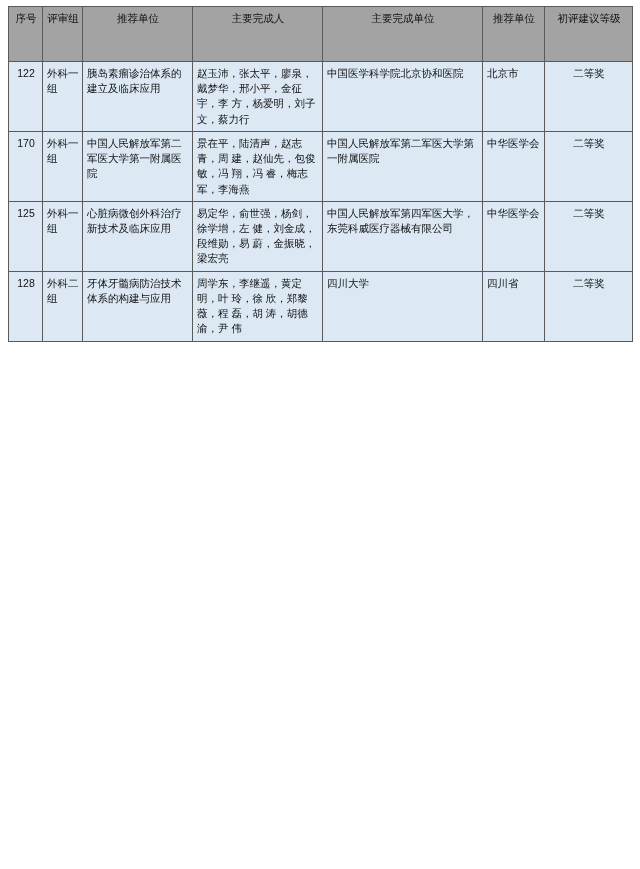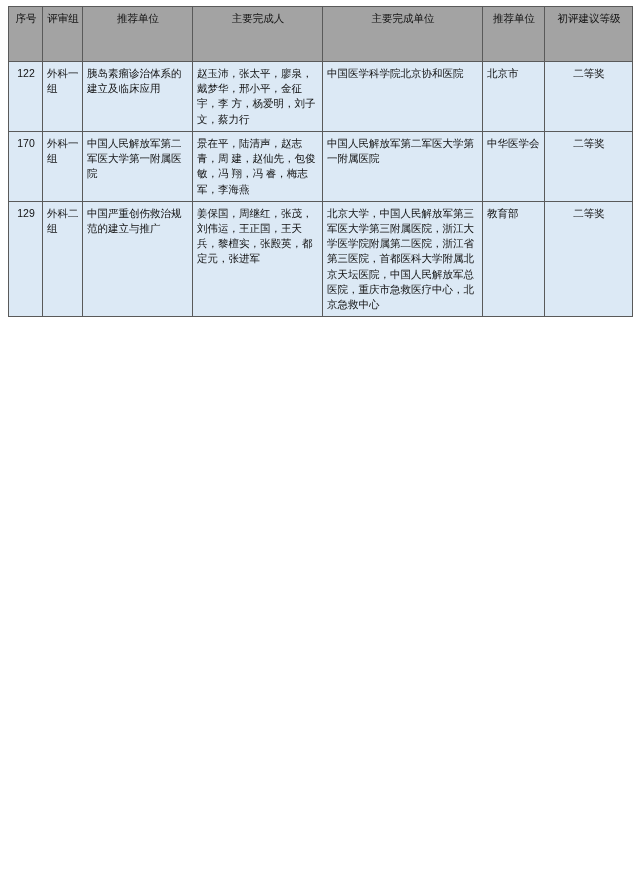--- a/index.html
+++ b/index.html
@@ -122,23 +122,32 @@
       <tr>
         <td class="c-seq">170</td>
         <td class="c-group">外科一组</td>
         <td class="c-title">中国人民解放军第二军医大学第一附属医院</td>
         <td class="c-people">景在平，陆清声，赵志青，周 建，赵仙先，包俊敏，冯 翔，冯 睿，梅志军，李海燕</td>
         <td class="c-units">中国人民解放军第二军医大学第一附属医院</td>
         <td class="c-rec">中华医学会</td>
         <td class="c-level">二等奖</td>
       </tr>
       <tr>
-        <td class="c-seq">129</td>
+        <td class="c-seq">125</td>
+        <td class="c-group">外科一组</td>
+        <td class="c-title">心脏病微创外科治疗新技术及临床应用</td>
+        <td class="c-people">易定华，俞世强，杨剑，徐学增，左 健，刘金成，段维勋，易 蔚，金振晓，梁宏亮</td>
+        <td class="c-units">中国人民解放军第四军医大学，东莞科威医疗器械有限公司</td>
+        <td class="c-rec">中华医学会</td>
+        <td class="c-level">二等奖</td>
+      </tr>
+      <tr>
+        <td class="c-seq">128</td>
         <td class="c-group">外科二组</td>
-        <td class="c-title">中国严重创伤救治规范的建立与推广</td>
-        <td class="c-people">姜保国，周继红，张茂，刘伟运，王正国，王天兵，黎檀实，张殿英，都定元，张进军</td>
-        <td class="c-units">北京大学，中国人民解放军第三军医大学第三附属医院，浙江大学医学院附属第二医院，浙江省第三医院，首都医科大学附属北京天坛医院，中国人民解放军总医院，重庆市急救医疗中心，北京急救中心</td>
-        <td class="c-rec">教育部</td>
+        <td class="c-title">牙体牙髓病防治技术体系的构建与应用</td>
+        <td class="c-people">周学东，李继遥，黄定明，叶 玲，徐 欣，郑黎薇，程 磊，胡 涛，胡德渝，尹 伟</td>
+        <td class="c-units">四川大学</td>
+        <td class="c-rec">四川省</td>
         <td class="c-level">二等奖</td>
       </tr>
     </tbody>
   </table>
 </div>
 
 </body></html>

